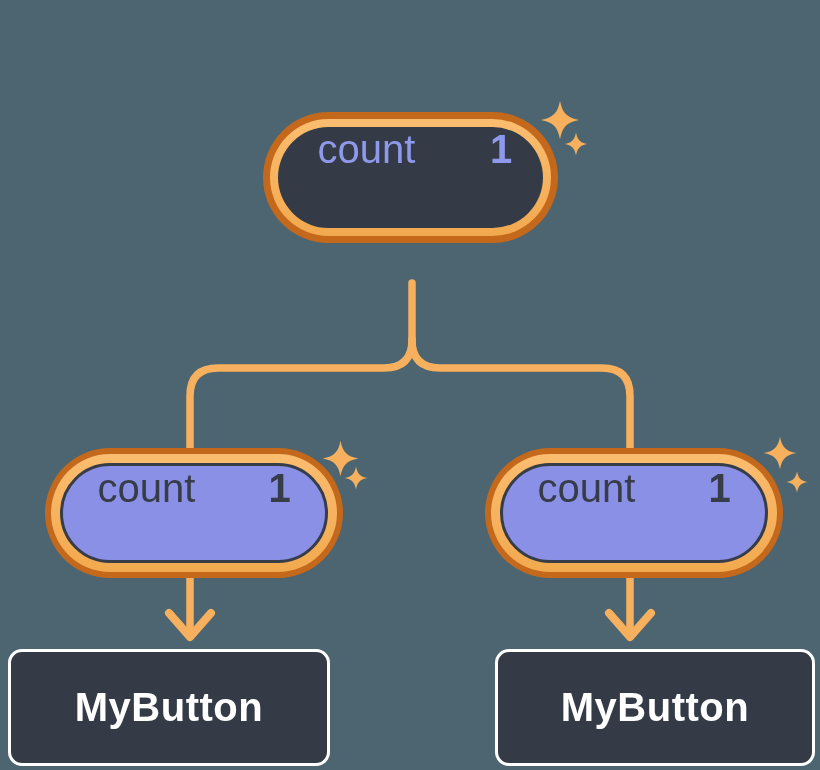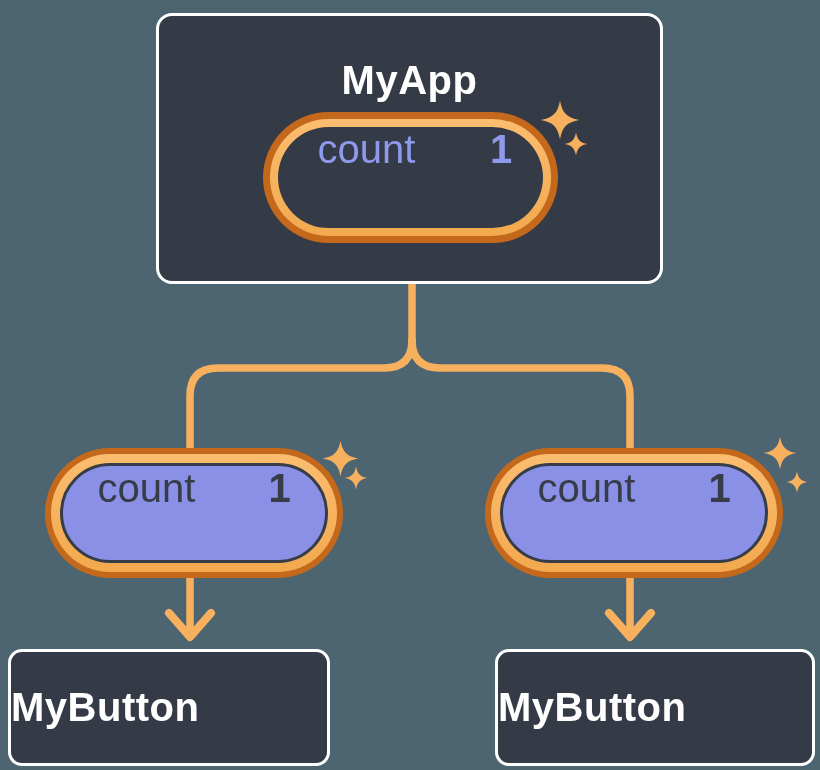--- a/index.html
+++ b/index.html
@@ -20,21 +20,21 @@
     position:absolute; box-sizing:border-box; z-index:2;
     background:var(--c-node-fill);
     border:3px solid var(--c-node-border);
     border-radius:16px;
   }
   .node-title {
     color:var(--c-node-text); font-size:40px; font-weight:600; letter-spacing:0.5px;
   }
   .node-myapp { left:156px; top:13px; width:507px; height:271px; }
   .node-myapp .node-title { position:absolute; top:42px; left:0; right:0; text-align:center; }
-  .node-button { display:flex; align-items:center; border-radius:14px; }
+  .node-button { display:flex; align-items:center; justify-content:center; border-radius:14px; }
   .node-button-left  { left:8px;   top:649px; width:322px; height:117px; }
   .node-button-right { left:495px; top:649px; width:320px; height:117px; }
 
   
   .pill { position:absolute; box-sizing:border-box; border-radius:999px; background:var(--c-ring-orange); z-index:3; }
   .pill-amber {
     width:100%; height:100%; box-sizing:border-box; border-radius:999px;
     background:linear-gradient(180deg, var(--c-ring-amber-light), var(--c-ring-amber-dark));
   }
   .pill-core {
@@ -72,23 +72,20 @@
 <div class="stage">
 
   <svg class="connector" width="820" height="770" viewBox="0 0 820 770">
     <path class="conn-path" d="M412 283 V340"></path>
     <path class="conn-path" d="M412 340 Q412 368 384 368 H218 Q190 368 190 396 V632"></path>
     <path class="conn-path" d="M412 340 Q412 368 440 368 H602 Q630 368 630 396 V632"></path>
     <path class="conn-arrow" d="M169 613 L190 637 L211 613"></path>
     <path class="conn-arrow" d="M609 613 L630 637 L651 613"></path>
   </svg>
 
-  <div class="node node-myapp">
-    <div class="node-title">MyApp</div>
-  </div>
 
   <div class="pill pill-parent">
     <div class="pill-amber">
       <div class="pill-core">
         <div class="seg seg-label">count</div>
         <div class="divider"></div>
         <div class="seg seg-value">1</div>
       </div>
     </div>
   </div>

